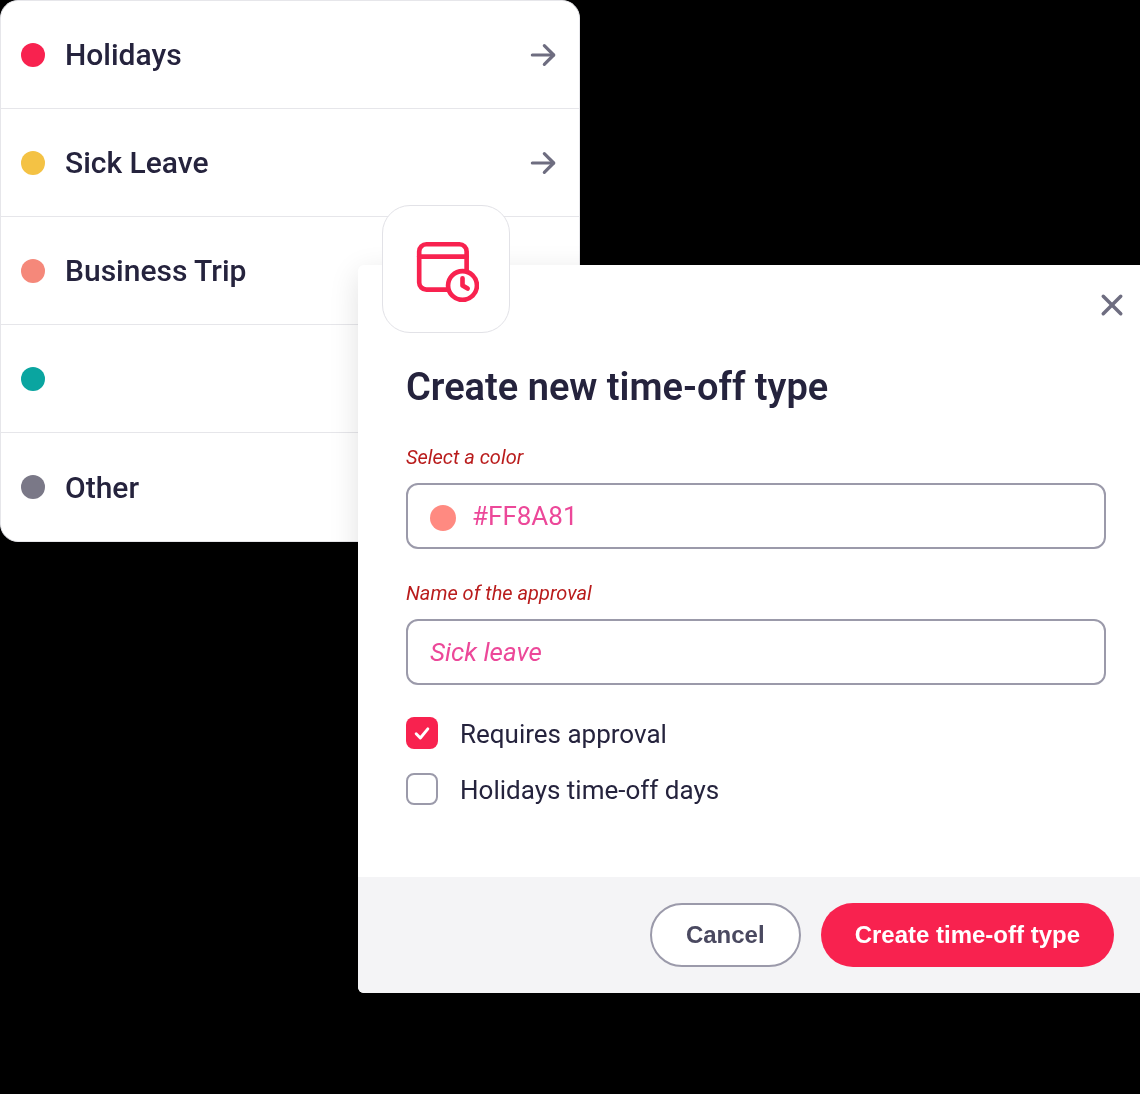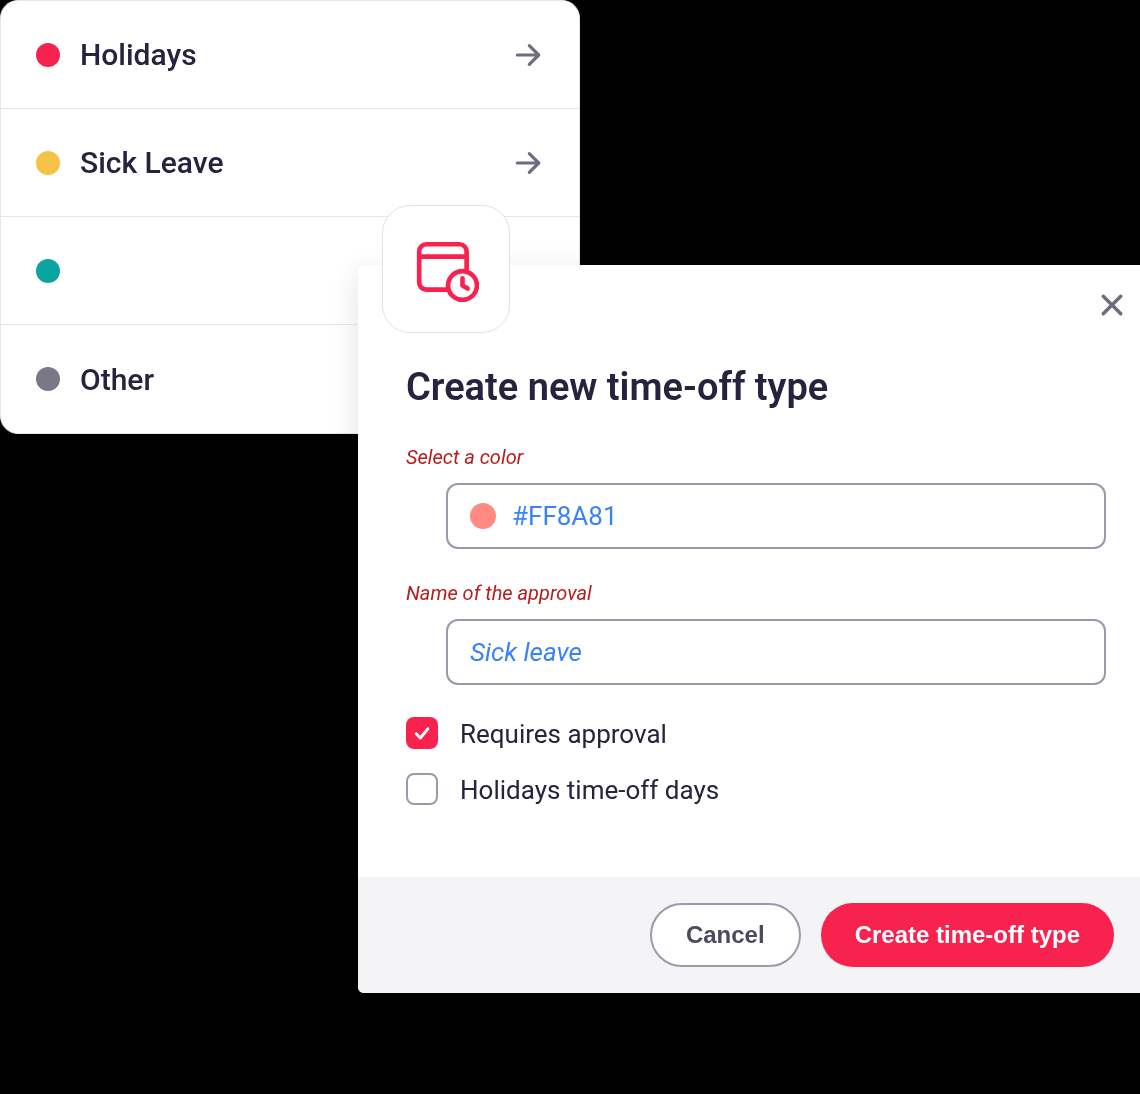--- a/index.html
+++ b/index.html
@@ -19,21 +19,21 @@
     left: 0;
     width: 580px;
     background: #fff;
     border: 1px solid #e6e6ea;
     border-radius: 18px;
     overflow: hidden;
   }
   .list-row {
     display: flex;
     align-items: center;
-    padding: 0 35px;
+    padding: 0 20px;
     height: 108px;
     border-bottom: 1px solid #e6e6ea;
     gap: 20px;
   }
   .list-row:last-child { border-bottom: none; }
   .dot {
     width: 24px;
     height: 24px;
     border-radius: 50%;
     flex-shrink: 0;
@@ -106,26 +106,25 @@
     font-size: 20px;
     color: #b91c1c;
     margin-bottom: 14px;
     font-style: italic;
   }
   .field-box {
     border: 2px solid #9b9aaa;
     border-radius: 12px;
     padding: 16px 22px;
     display: flex;
-    align-items: center;
+    align-items: flex-end;
     gap: 16px;
     font-size: 26px;
-    color: #3b82f6;
+    color: #ec4899;
     margin-bottom: 32px;
-    margin-left: 40px;
   }
   .field-box .swatch {
     width: 26px;
     height: 26px;
     border-radius: 50%;
   }
   .italic { font-style: italic; }
   .check-row {
     display: flex;
     align-items: flex-end;
@@ -196,20 +195,24 @@
     <span class="dot" style="background:#f4c244"></span>
     <span class="list-label">Sick Leave</span>
     <span class="arrow">
       <svg viewBox="0 0 24 24" fill="none" stroke="currentColor" stroke-width="2.4" stroke-linecap="round" stroke-linejoin="round">
           <line x1="4" y1="12" x2="20" y2="12"></line>
           <polyline points="13 5 20 12 13 19"></polyline>
         </svg>
     </span>
   </div>
   <div class="list-row">
+    <span class="dot" style="background:#f5887a"></span>
+    <span class="list-label">Business Trip</span>
+  </div>
+  <div class="list-row">
     <span class="dot" style="background:#0aa5a0"></span>
   </div>
   <div class="list-row">
     <span class="dot" style="background:#7a7887"></span>
     <span class="list-label">Other</span>
   </div>
 </div>
 
 <div class="icon-badge">
   <svg viewBox="0 0 64 64" fill="none" stroke="#f8224f" stroke-width="4.5" stroke-linecap="round" stroke-linejoin="round">

